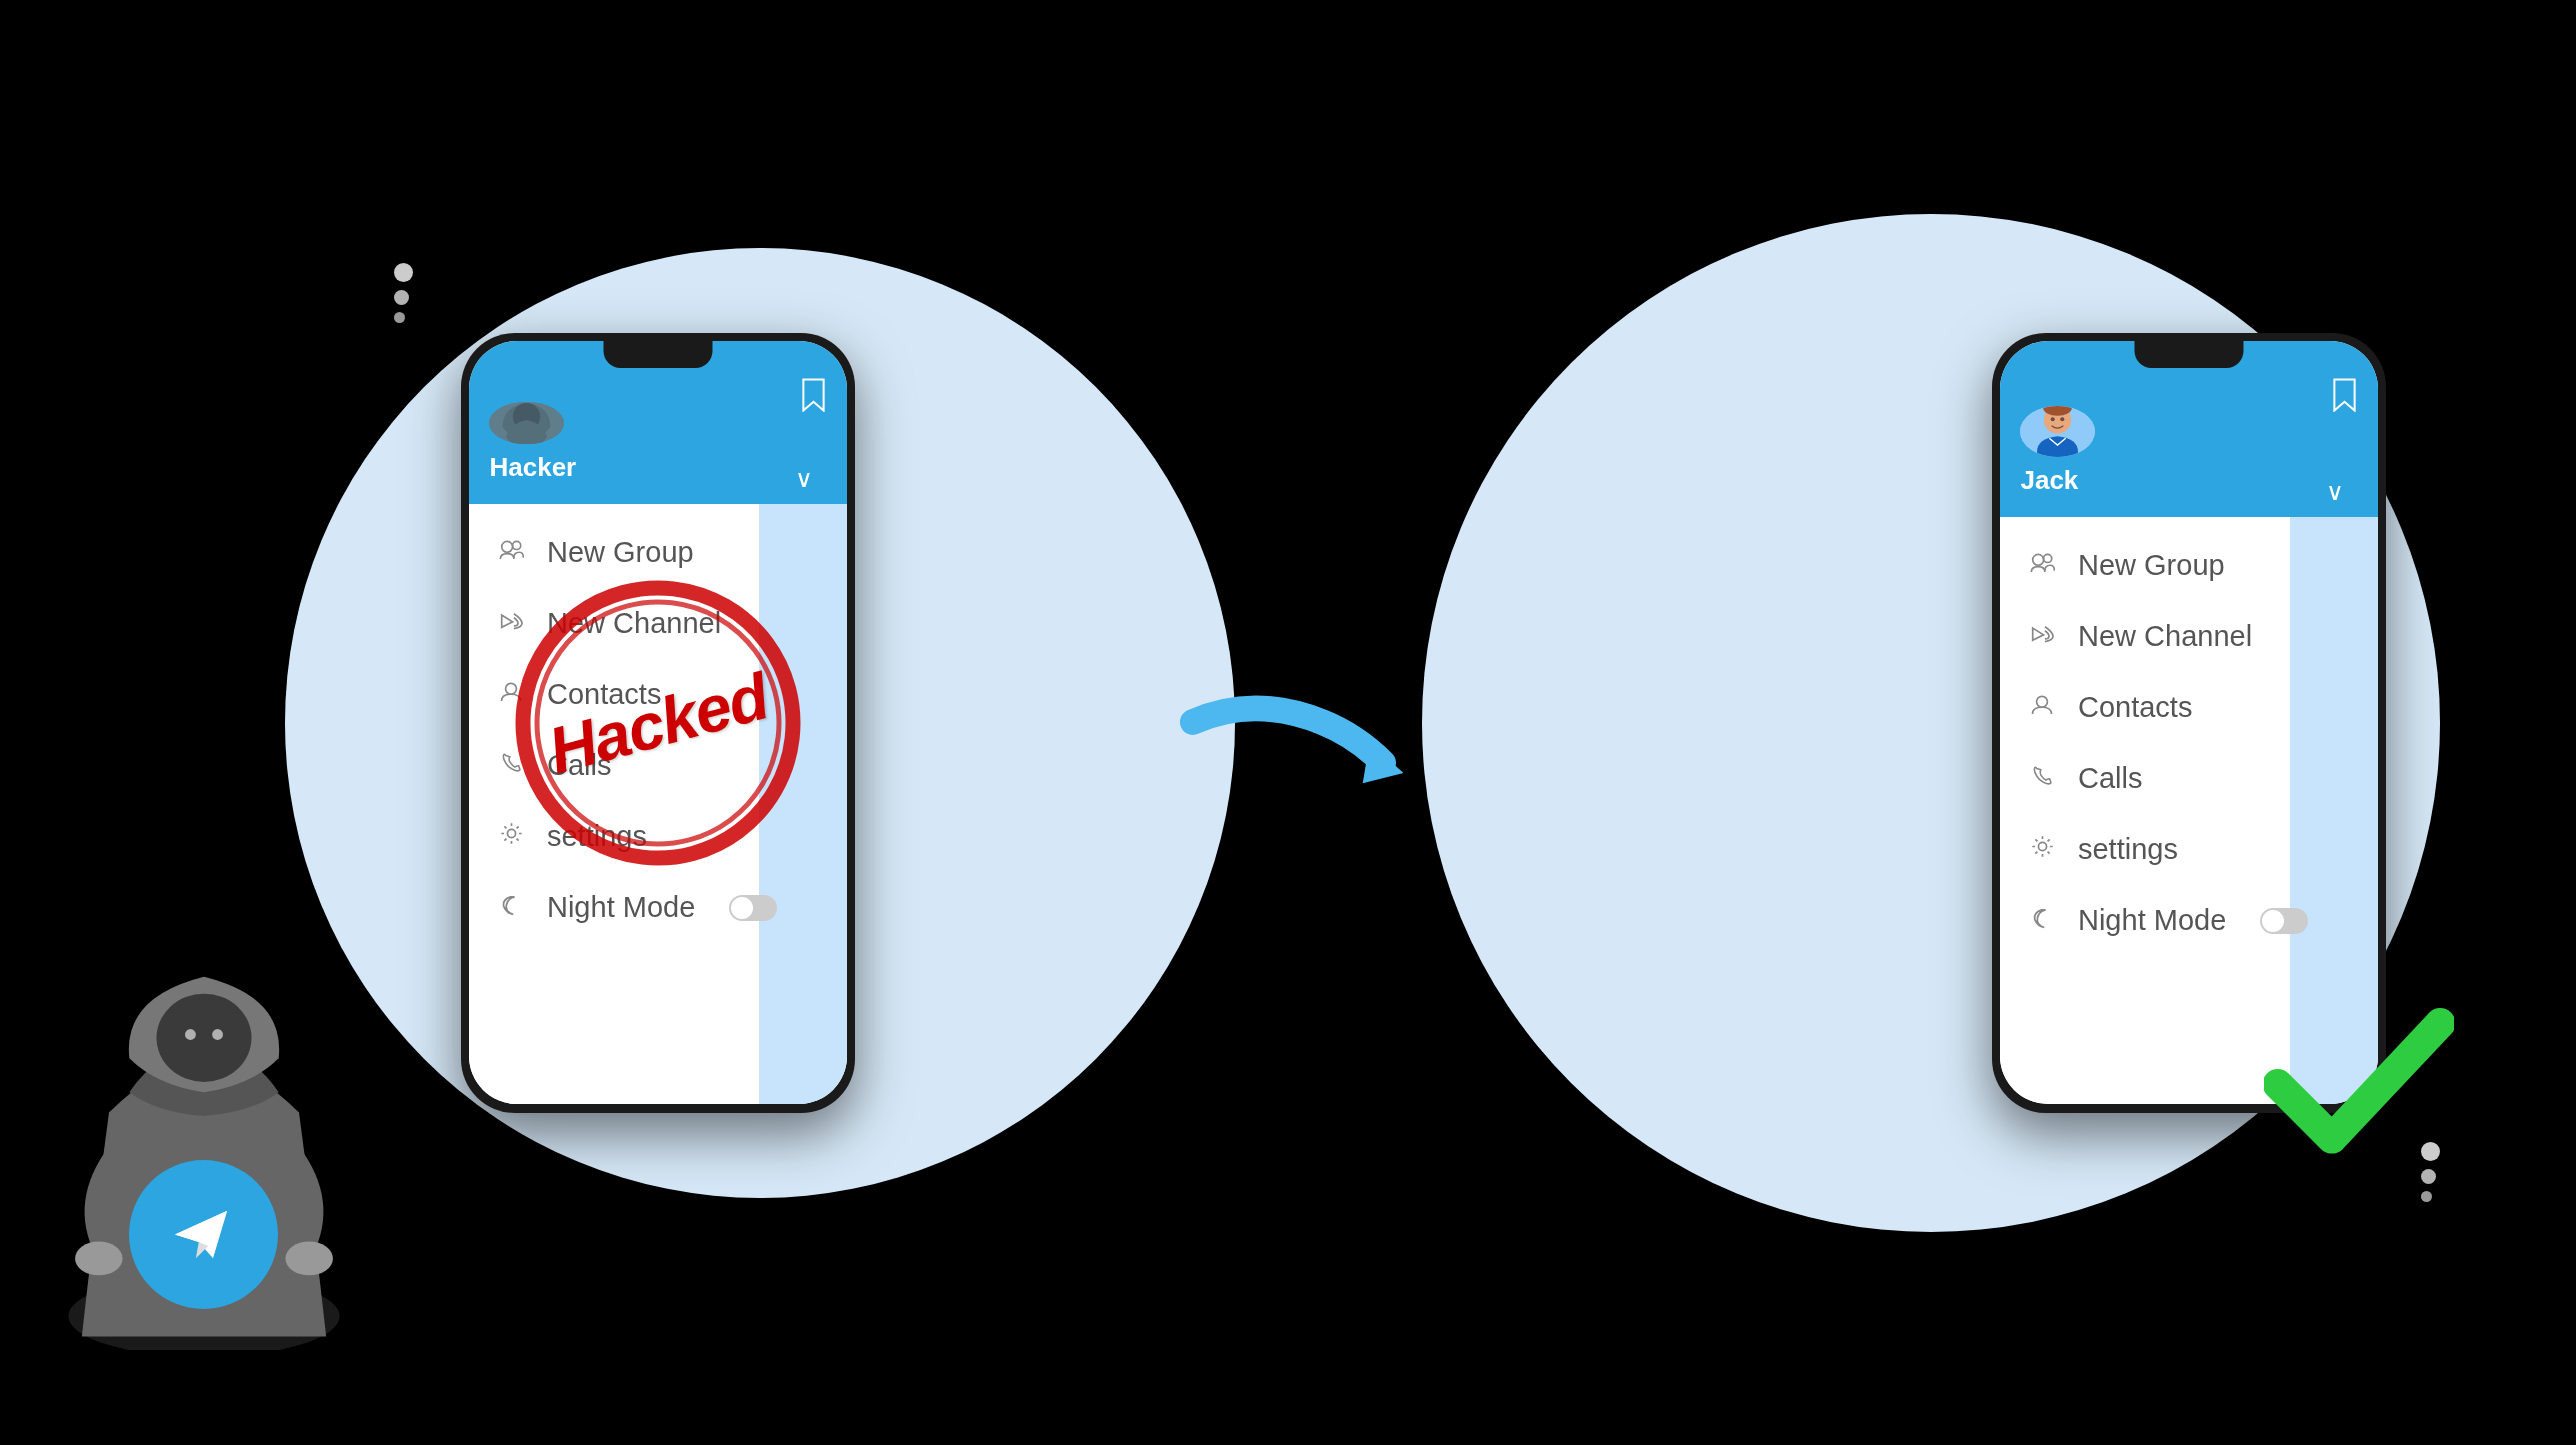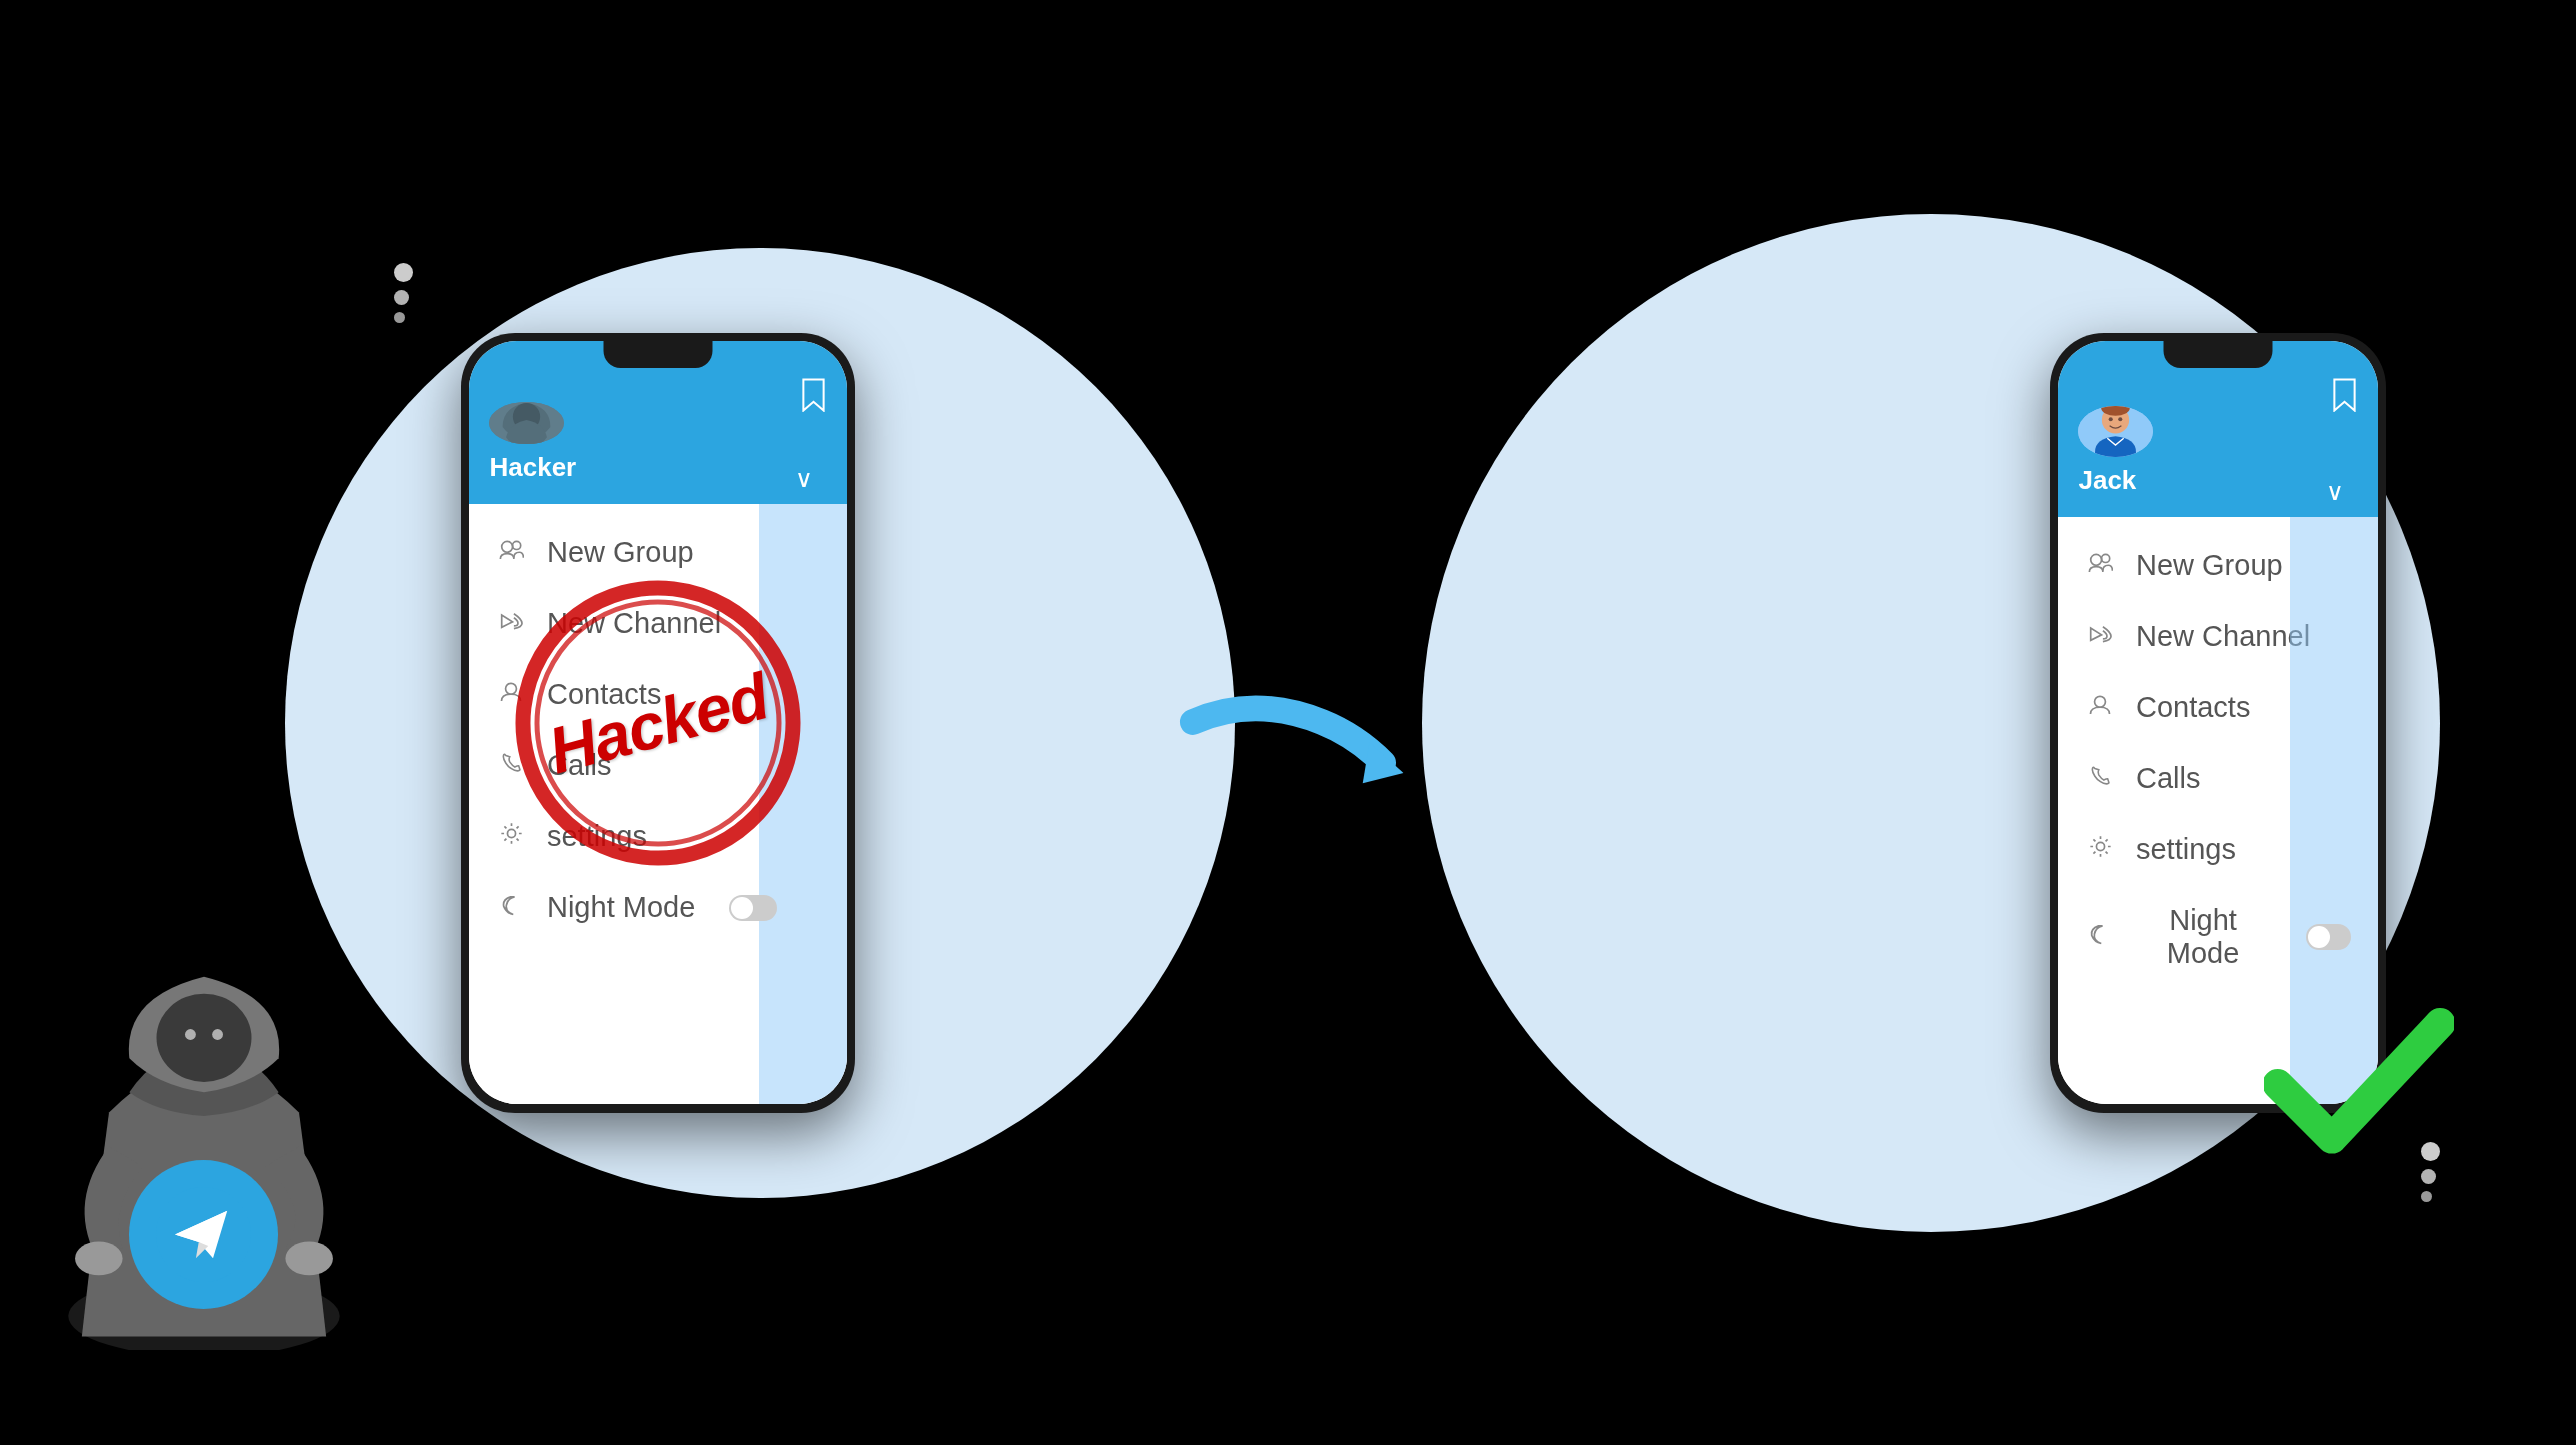--- a/index.html
+++ b/index.html
@@ -13,21 +13,20 @@
     }
 
     
     .scene {
       width: 100%;
       height: 100%;
       position: relative;
       display: flex;
       align-items: center;
       justify-content: center;
-      text-align: center;
     }
 
     
     .blob-left {
       position: absolute;
       width: 950px;
       height: 950px;
       background: #d6e8f7;
       border-radius: 50%;
       left: 285px;
@@ -92,21 +91,21 @@
     .phone-frame {
       width: 394px;
       height: 780px;
       background: #1a1a1a;
       border-radius: 54px;
       position: relative;
       box-shadow: 0 20.4px 54px rgba(0,0,0,0.5);
       overflow: hidden;
     }
     .phone-frame-right {
-      width: 336px;
+      width: 394px;
       height: 780px;
       background: #1a1a1a;
       border-radius: 54px;
       position: relative;
       box-shadow: 0 20.4px 54px rgba(0,0,0,0.5);
       overflow: hidden;
     }
 
     
     .phone-screen {

